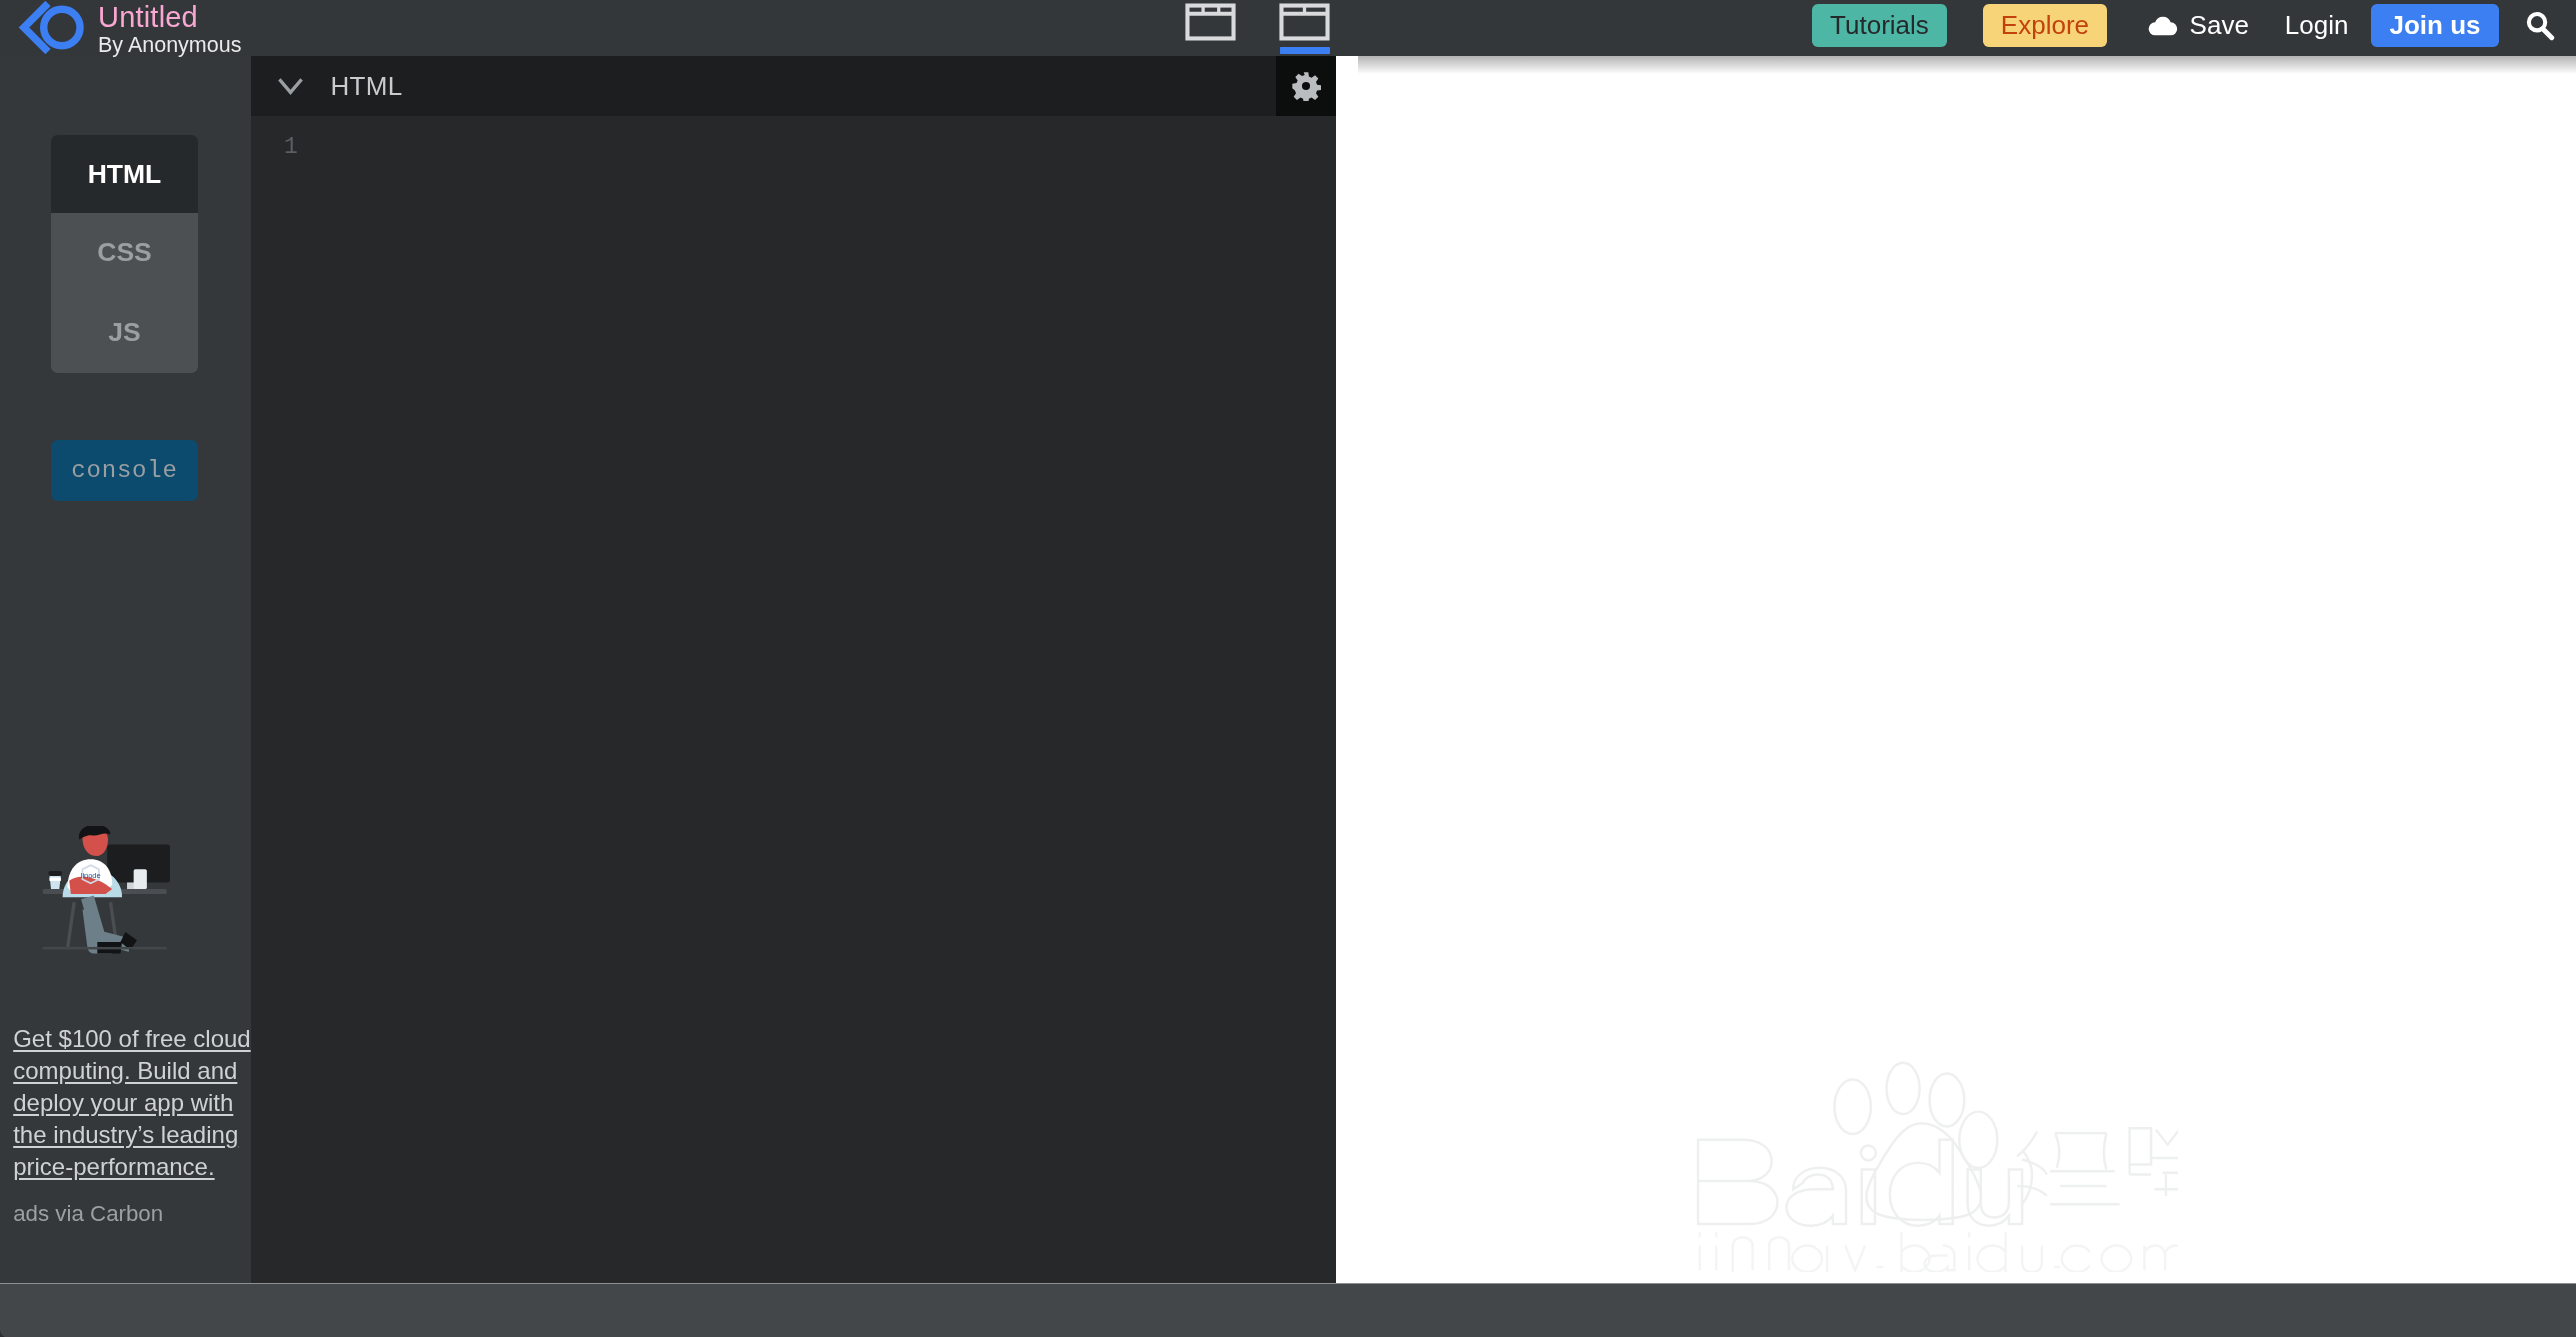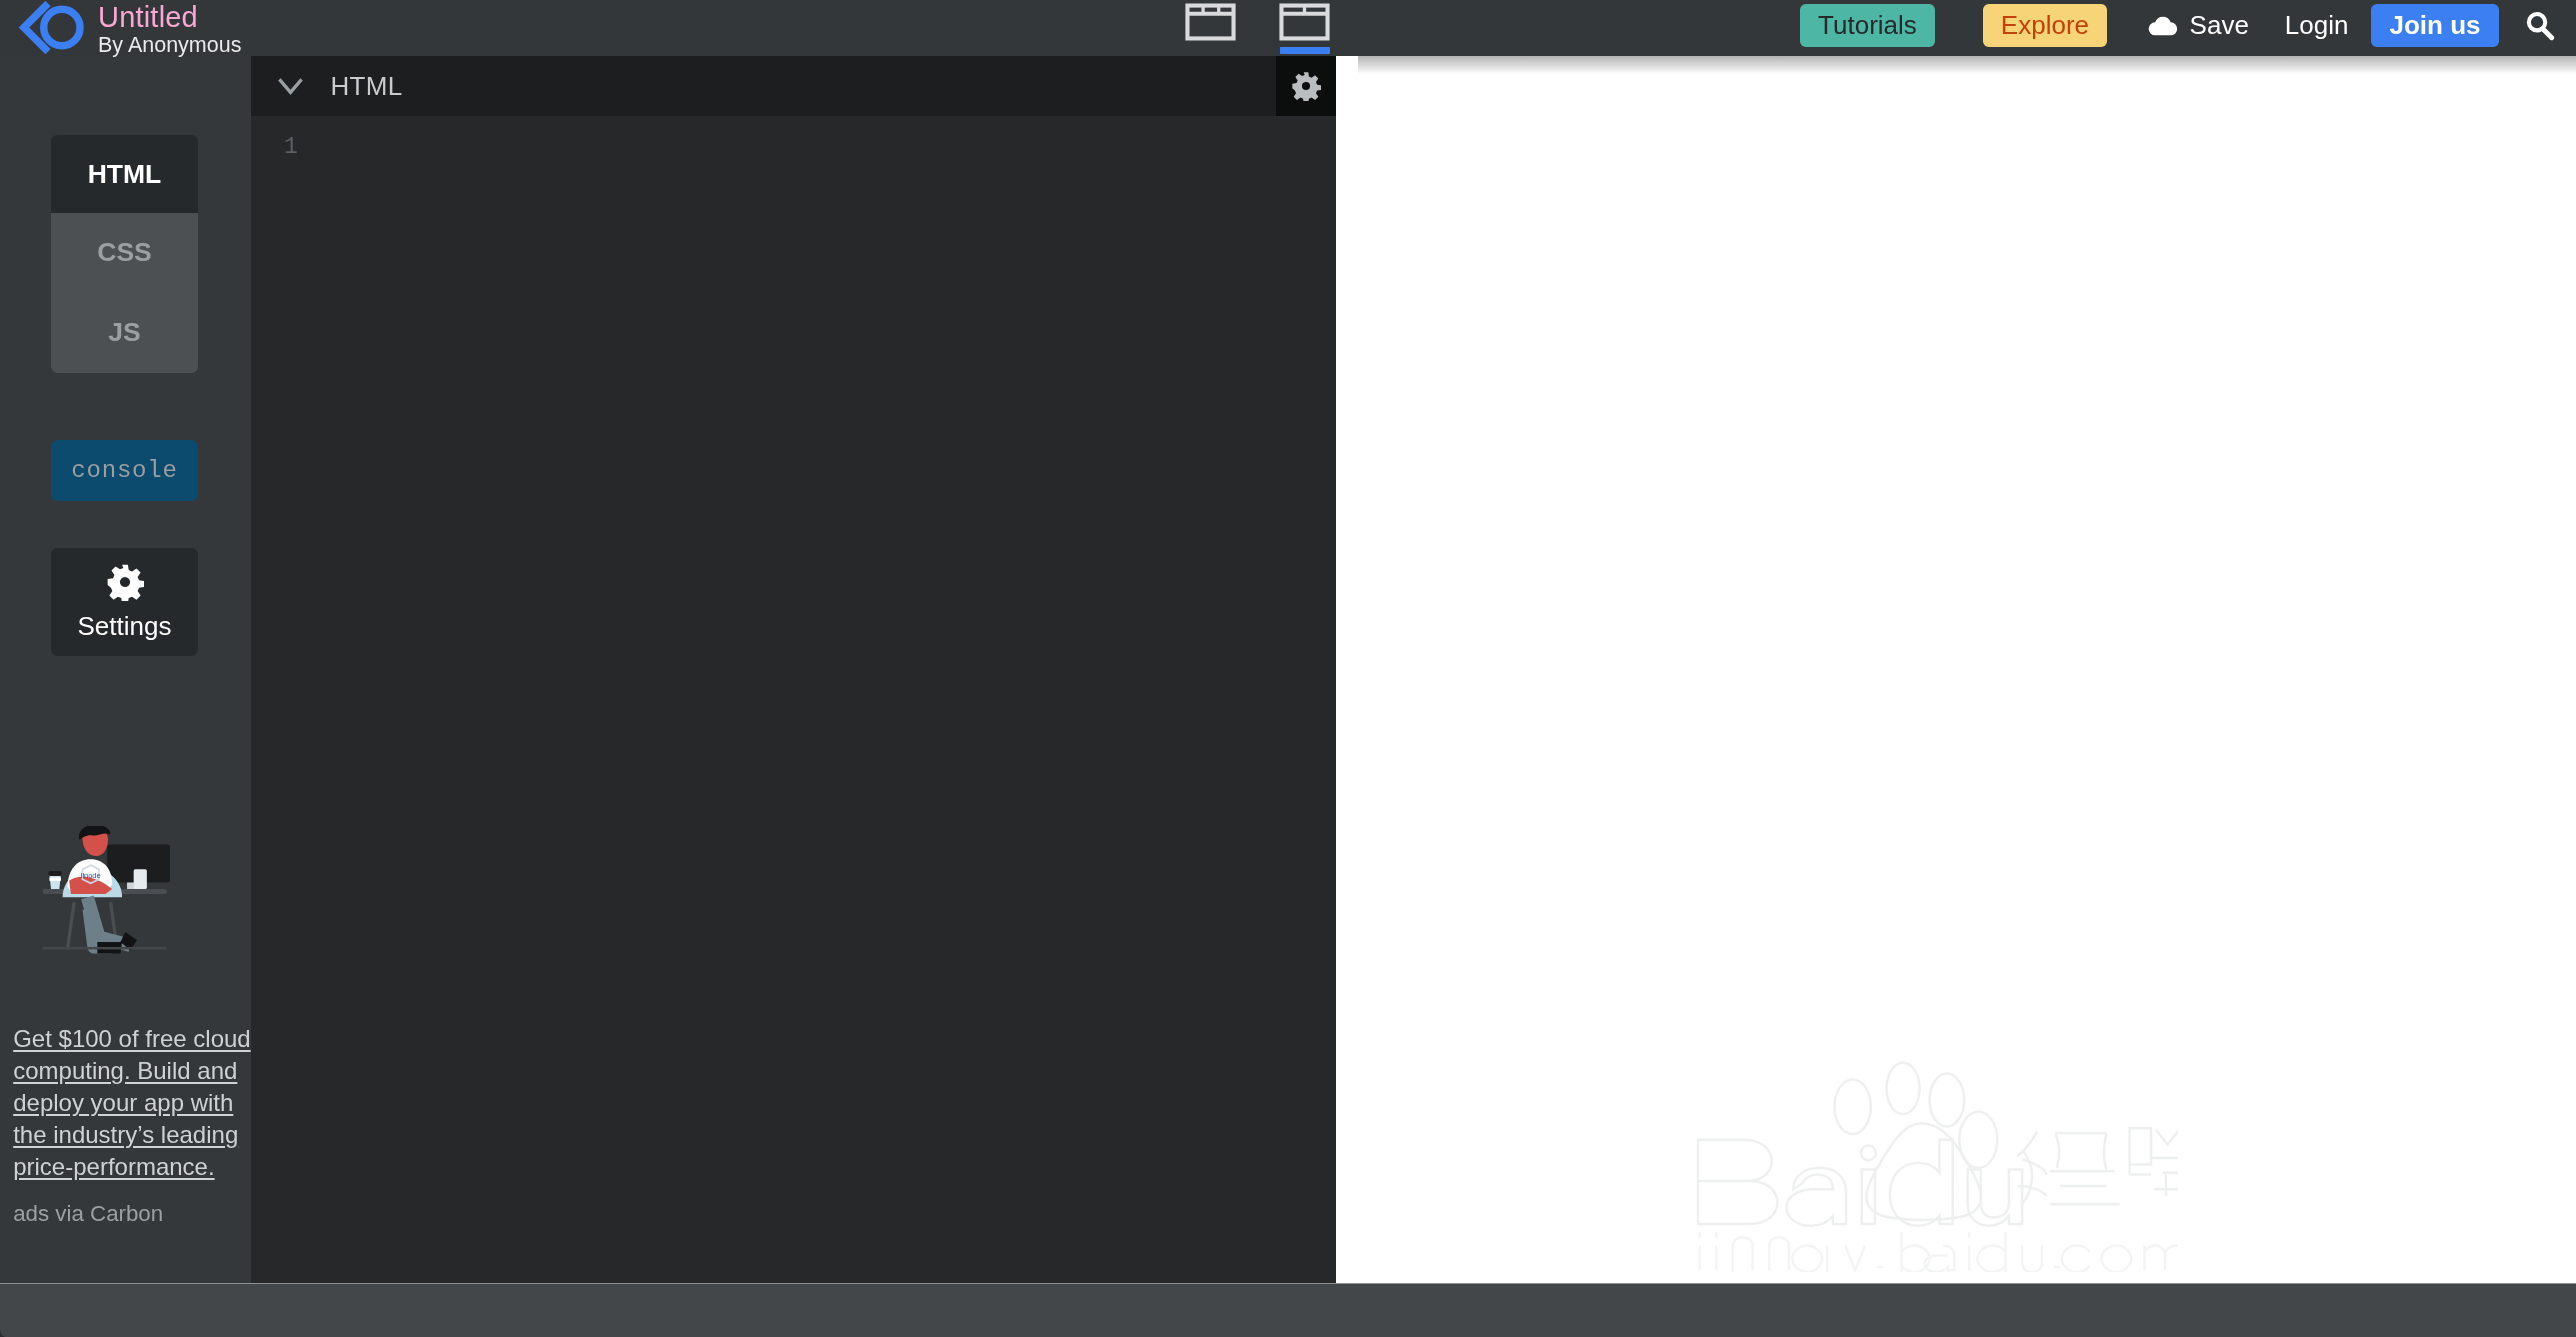--- a/index.html
+++ b/index.html
@@ -47,21 +47,21 @@
     position: absolute; right: 21.5px; top: 23px;
     display: flex; align-items: center; gap: 0;
     height: 51px;
   }
   .pill {
     height: 43px; display: flex; align-items: center; justify-content: center;
     padding: 0 18px; border-radius: 5.8px;
     font-size: 26px; font-weight: 400; cursor: pointer;
     white-space: nowrap;
   }
-  .pill-tutorials { background: #4db6a4; color: #26292b; margin-right: 34px; }
+  .pill-tutorials { background: #4db6a4; color: #26292b; margin-right: 22px; }
   .pill-explore  { background: #f8d479; color: #c2410c; margin-right: 40px; margin-left: 14px; }
   .pill-join     { background: #3b7ff2; color: #ffffff; margin-left: 23px; margin-right: 25px; font-weight: bold; }
 
   .nav-save {
     display: flex; align-items: center; gap: 11.6px;
     color: #ffffff; font-size: 26px; margin-right: 36px; cursor: pointer;
   }
   .cloud-ico { width: 31px; height: 23px; display: block; }
   .nav-login { color: #ffffff; font-size: 26px; cursor: pointer; }
   .search-ico { width: 31px; height: 31px; display: block; cursor: pointer; }
@@ -233,28 +233,20 @@
 <div class="sidebar">
 
   <div class="lang-group">
     <div class="lang-btn lang-html">HTML</div>
     <div class="lang-btn lang-css">CSS</div>
     <div class="lang-btn lang-js">JS</div>
   </div>
 
   <div class="console-btn">console</div>
 
-  <div class="settings-btn">
-    <svg class="gear-big" viewBox="0 0 46 46">
-      <path fill="#ffffff" d="M23 14.5a8.5 8.5 0 100 17 8.5 8.5 0 000-17zm0 5.5a3 3 0 110 6 3 3 0 010-6z"></path>
-      <path fill="#ffffff" d="M19.5 2h7l1 6.5 4 1.7 5.4-3.6 5 5-3.6 5.4 1.7 4 6.5 1v7l-6.5 1-1.7 4 3.6 5.4-5 5-5.4-3.6-4 1.7-1 6.5h-7l-1-6.5-4-1.7-5.4 3.6-5-5 3.6-5.4-1.7-4L2 26.5v-7l6.5-1 1.7-4L6.6 9.1l5-5 5.4 3.6 4-1.7z"></path>
-      <circle cx="23" cy="23" r="6.2" fill="#26292b"></circle>
-    </svg>
-    <span class="settings-label">Settings</span>
-  </div>
 
   <div class="ad-box">
     <svg class="ad-img" viewBox="0 0 230 228">
       <rect x="0" y="0" width="230" height="228" fill="#35383b"></rect>
 
       <rect x="108" y="22" width="76" height="46" rx="3" fill="#1b1d1f"></rect>
       <rect x="132" y="68" width="18" height="8" fill="#cfd4d8"></rect>
 
       <rect x="140" y="52" width="16" height="24" rx="2" fill="#e7ecef"></rect>
 

